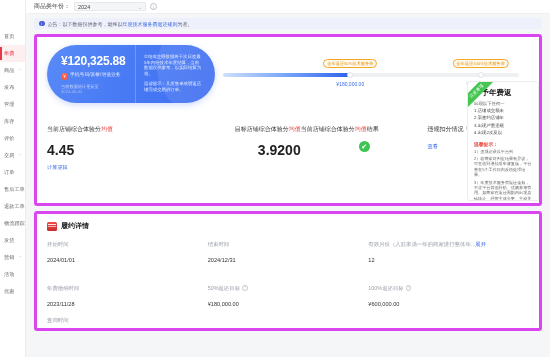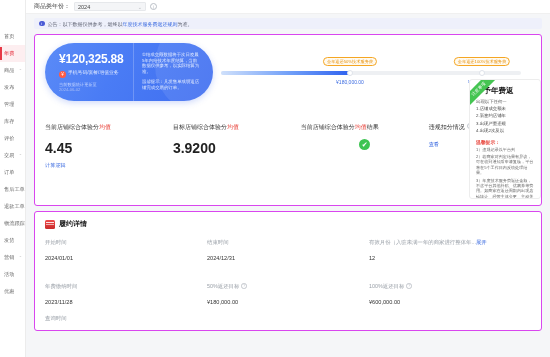--- a/index.html
+++ b/index.html
@@ -62,21 +62,21 @@
   .notice-dot {
     width: 5.5px; height: 5.5px; border-radius: 50%; background: #4a5bd6;
     color: #fff; font-size: 4.2px; line-height: 5.5px; text-align: center; flex:0 0 5.5px;
   }
   .notice-txt { font-size: 5px; color: #5c6070; white-space: nowrap; overflow:hidden; }
   .notice-txt .lnk { color: #3a6ae0; text-decoration: underline; }
 
   
   .panel {
     margin: 5px 8px 0 8px; background: #fff; border-radius: 3px;
-    border: 1px solid #d946ef; position: relative;
+    border: 3px solid #d946ef; position: relative;
   }
   .panel-1 { height: 172px; padding: 8px 10px; }
 
   
   .hero-row { display: flex; align-items: flex-start; height: 64px; }
 
   .hero-card {
     width: 168px; height: 58px; border-radius: 29px;
     background: linear-gradient(118deg,#5b8bf7 0%, #4a7cf5 42%, #3f6ef0 100%);
     position: relative; overflow: hidden; display: flex; flex: 0 0 168px;
@@ -309,21 +309,21 @@
       </div>
 
       <div class="metrics">
 
         <div class="metric">
           <div class="metric-label"><span>当前店铺综合体验分</span><span class="hl">均值</span></div>
           <div class="metric-value">4.45</div>
           <div class="metric-link">计算逻辑</div>
         </div>
 
-        <div class="metric c" style="text-align:left;">
+        <div class="metric c" style="text-align:right;">
           <div class="metric-label"><span>目标店铺综合体验分</span><span class="hl">均值</span></div>
           <div class="metric-value">3.9200</div>
         </div>
 
         <div class="metric">
           <div class="metric-label"><span>当前店铺综合体验分</span><span class="hl">均值</span><span>结果</span></div>
           <div class="check-badge">✔</div>
         </div>
 
         <div class="metric" style="flex:.8;">

